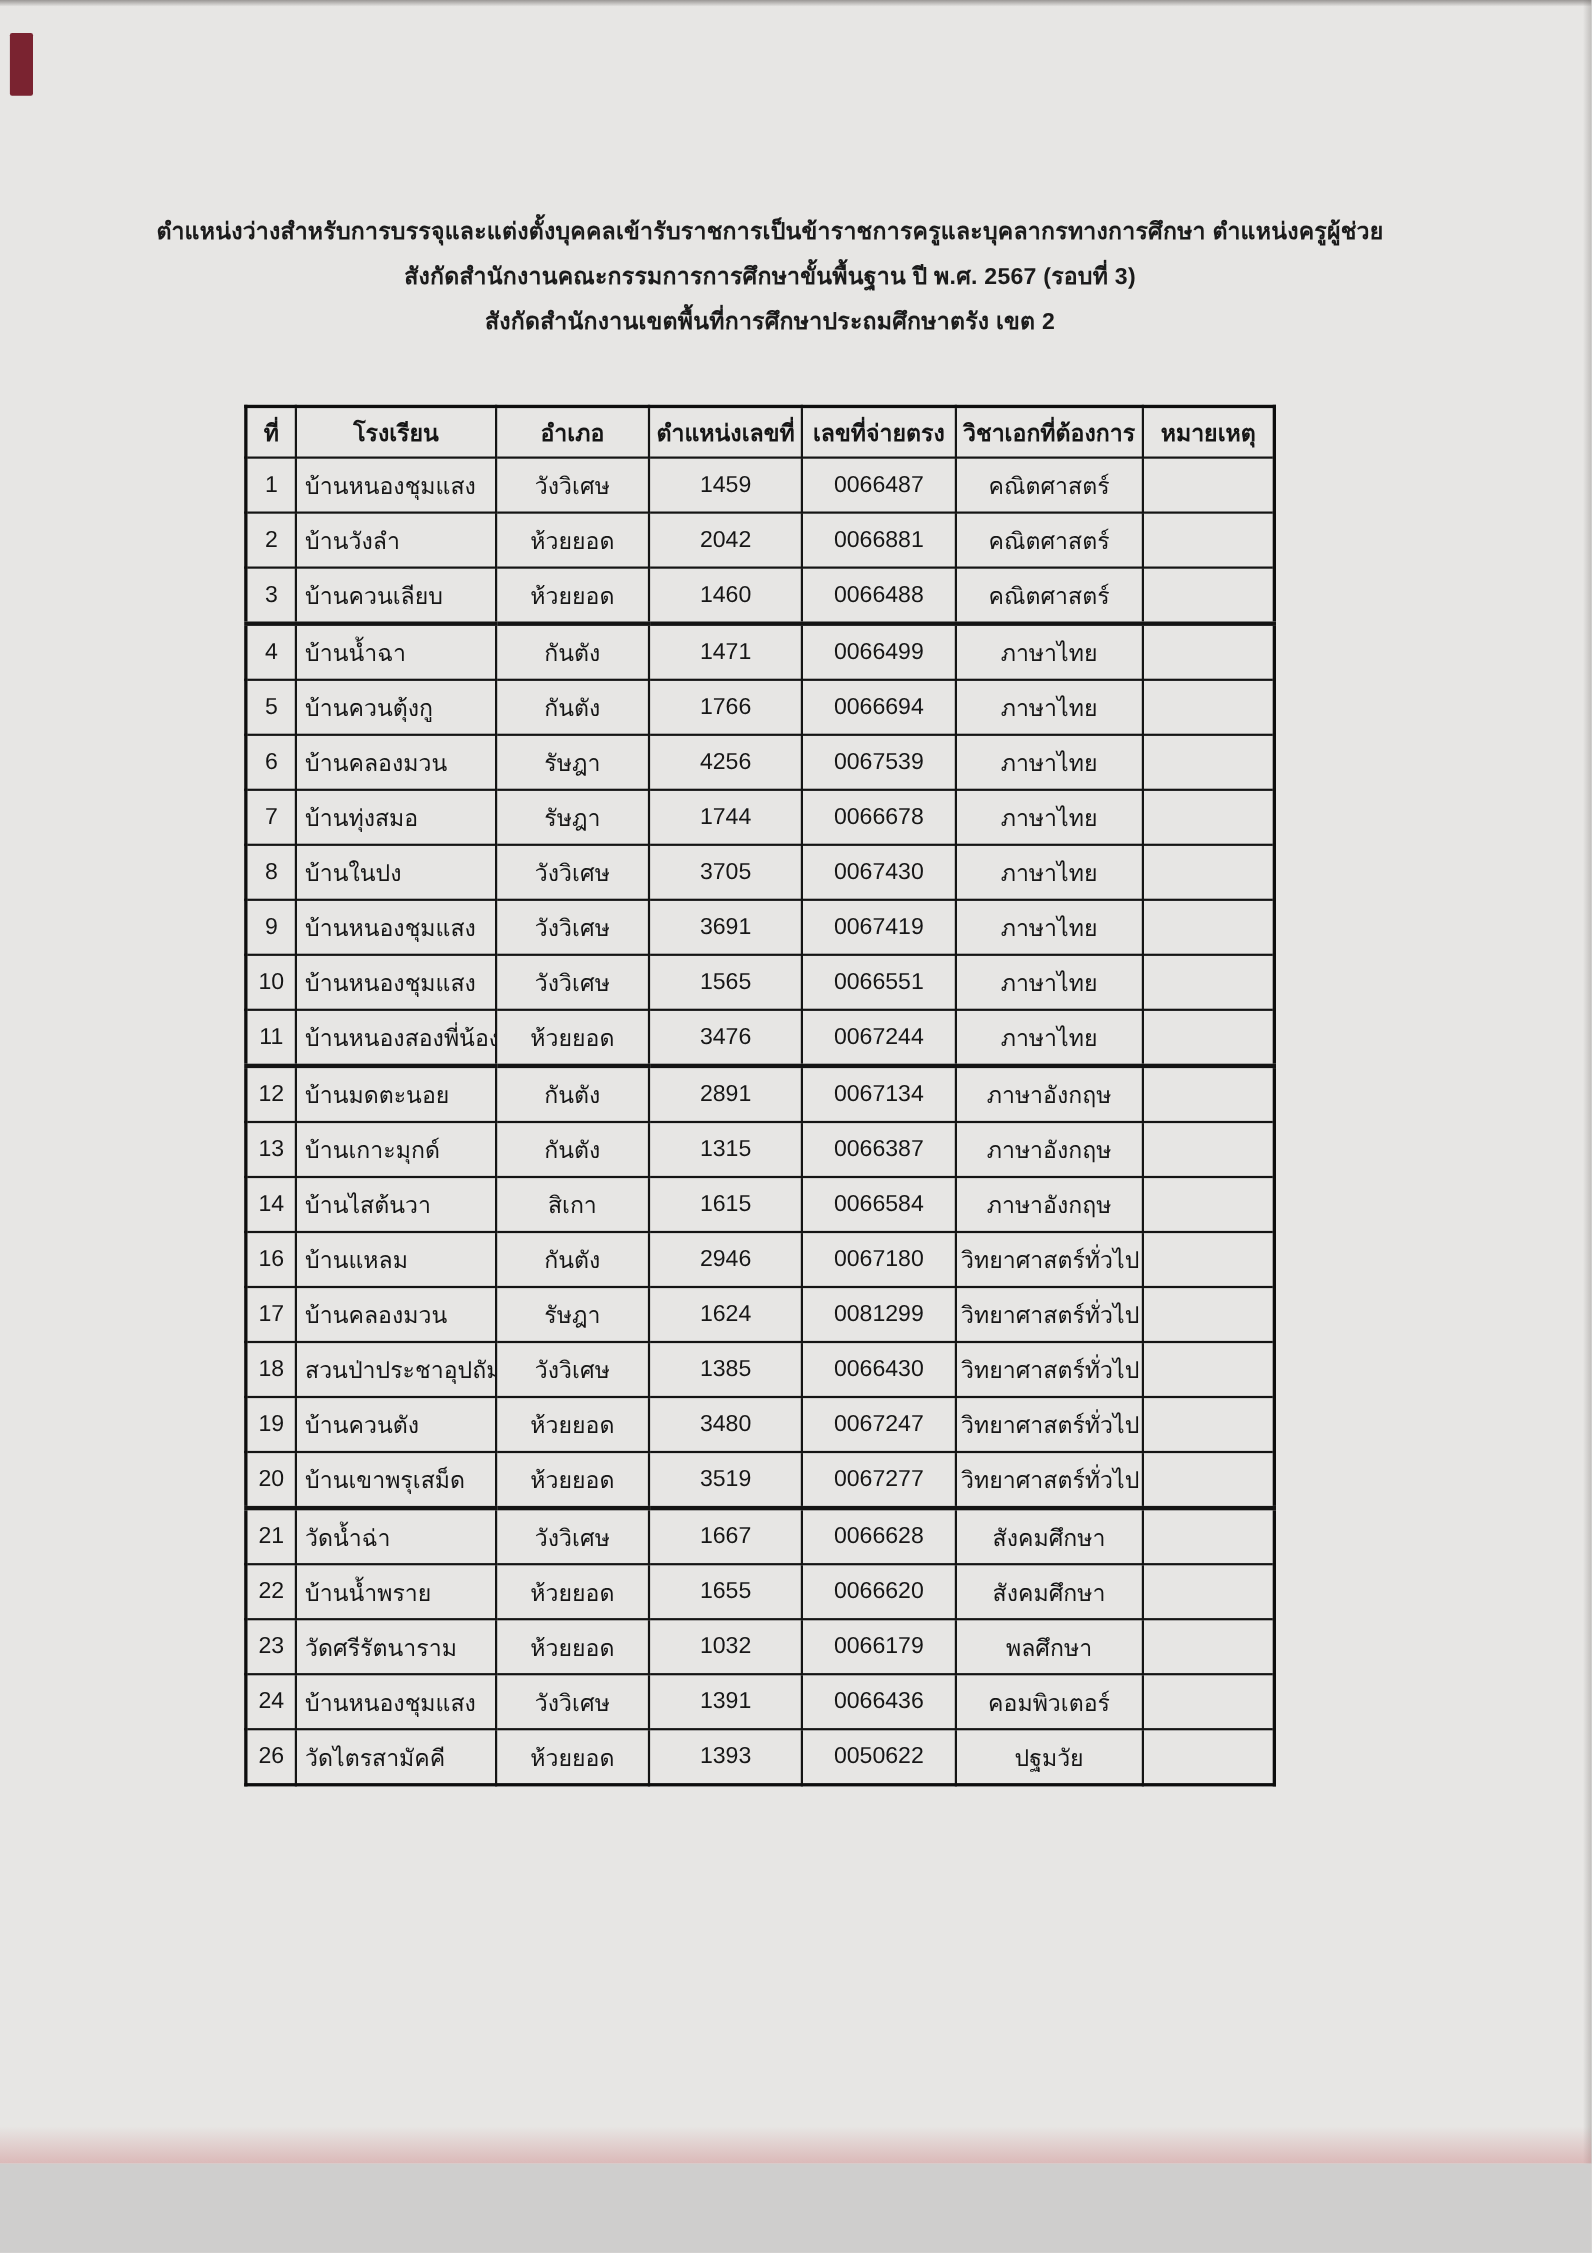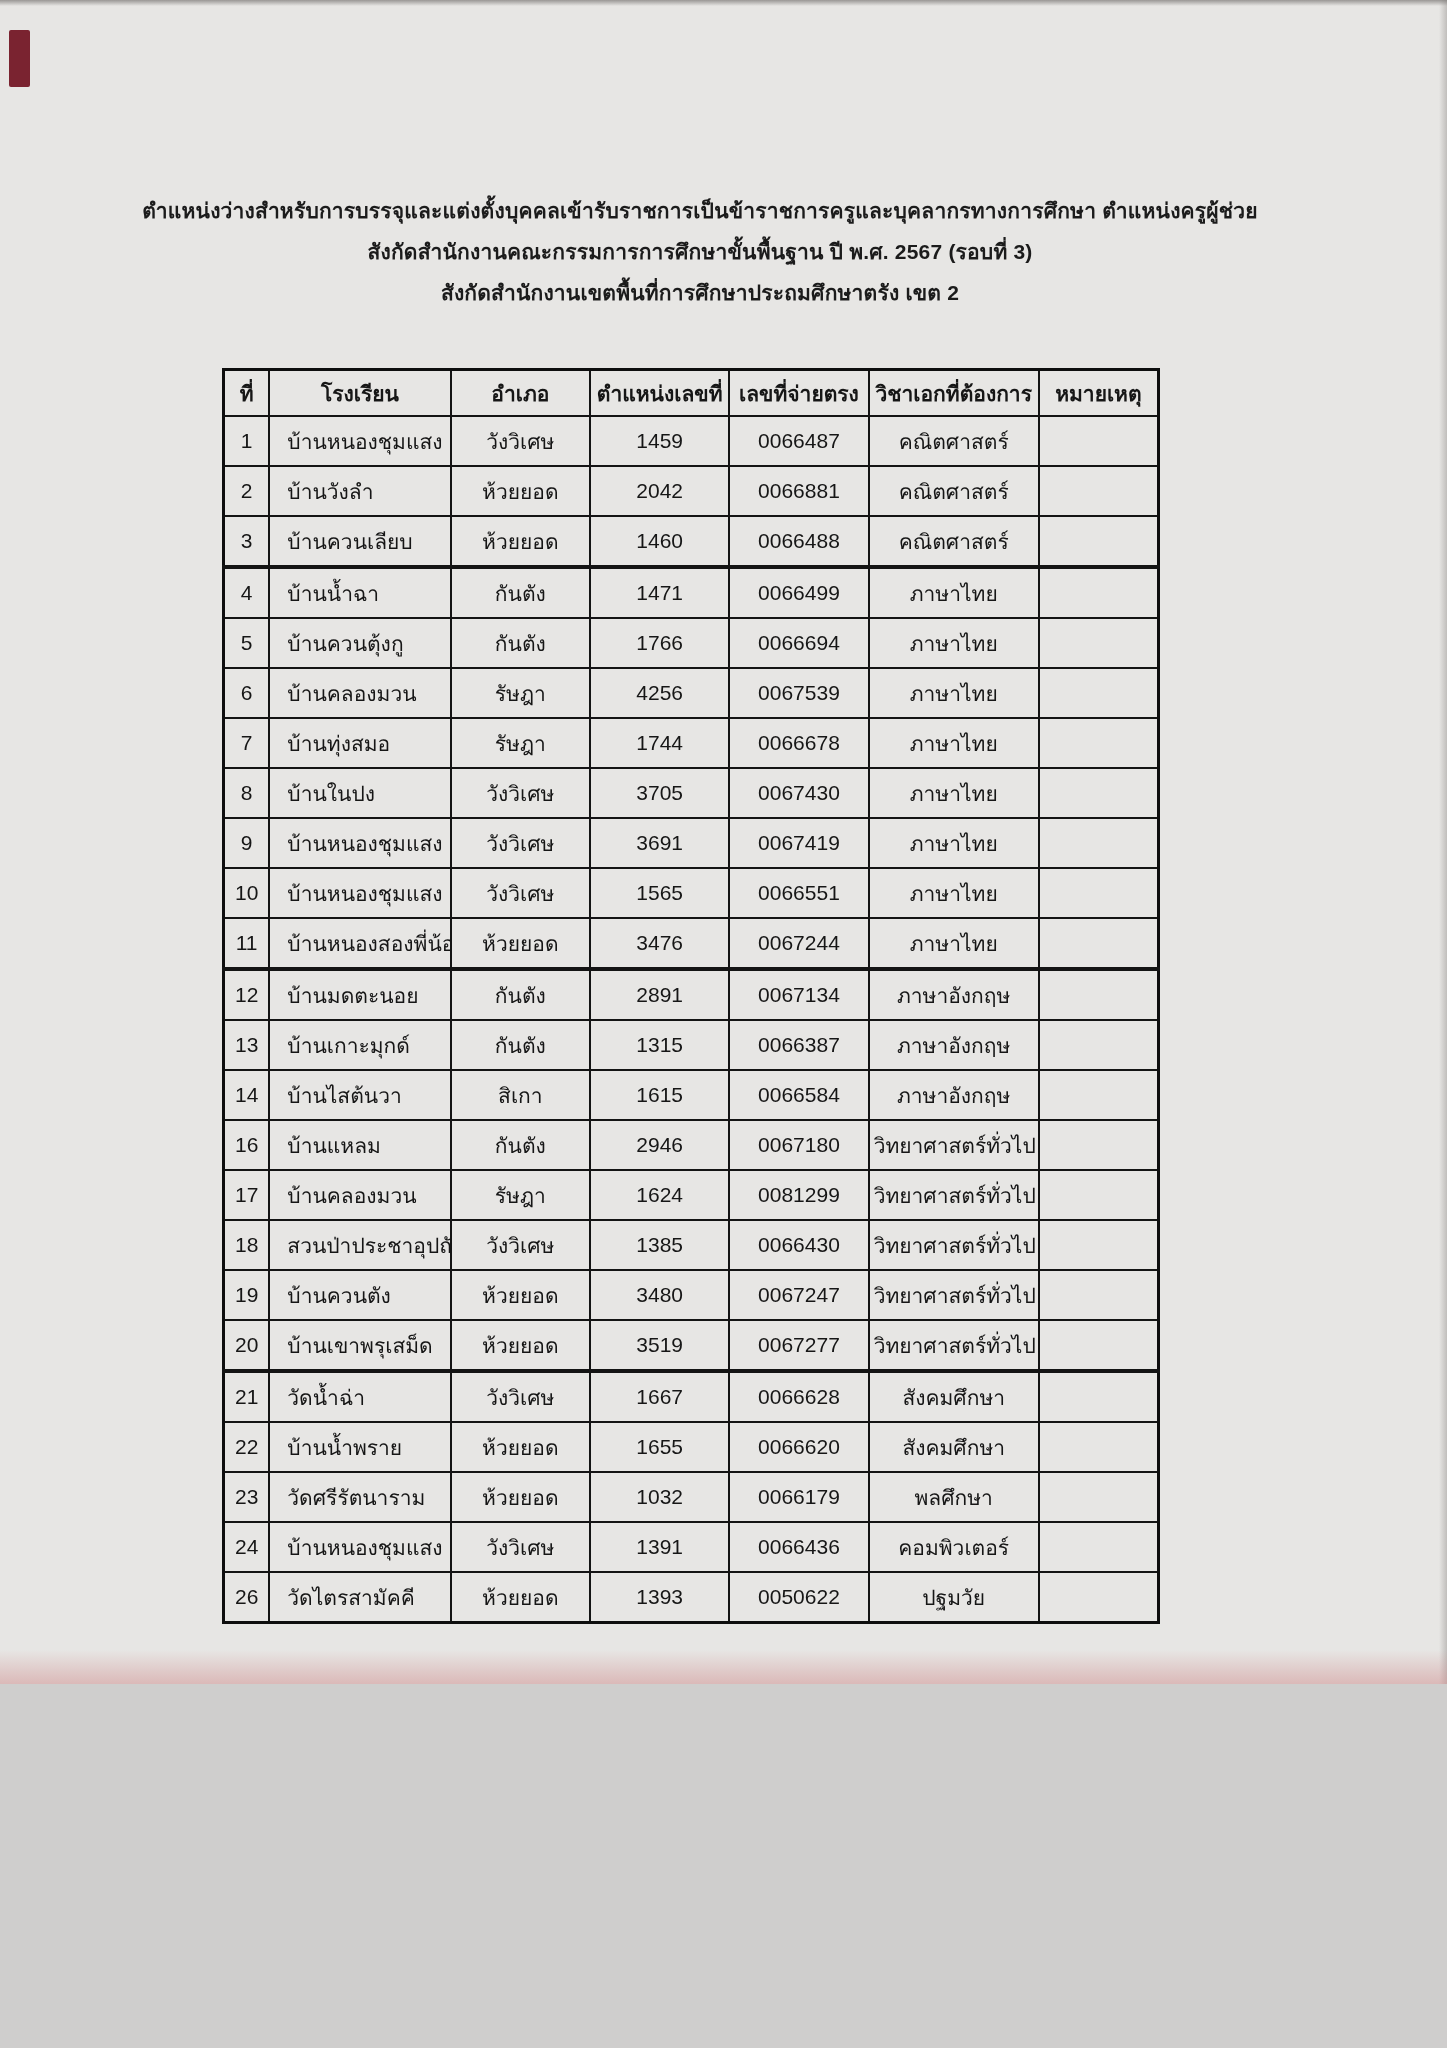--- a/index.html
+++ b/index.html
@@ -4,21 +4,21 @@
 <style>
   html, body {
     margin: 0;
     padding: 0;
     background: #cfcecd;
     font-family: "Liberation Sans", "DejaVu Sans", sans-serif;
   }
   .page {
     position: relative;
     width: 1447px;
-    height: 1684px;
+    height: 1967px;
     margin: 0 auto;
     background: #e7e6e4;
     color: #1b1b1b;
     overflow: hidden;
   }
   
   .edge-top {
     position: absolute; top: 0; left: 0; width: 100%; height: 6px;
     background: linear-gradient(to bottom, #9a9795, rgba(154,151,149,0));
   }
@@ -78,21 +78,21 @@
   }
   table.doc-table { border: 3px solid #0e0e0e; }
   table.doc-table th {
     height: 44px;
     font-weight: bold;
     font-size: 21px;
   }
   table.doc-table td { height: 48px; }
   table.doc-table td.c-school {
     text-align: left;
-    padding-left: 17px;
+    padding-left: 7px;
   }
   table.doc-table tr.group-end td { border-bottom-width: 4px; }
 </style>
 </head>
 <body>
 
 <div class="page">
 
   <div class="edge-top"></div>
   <div class="edge-right"></div>

